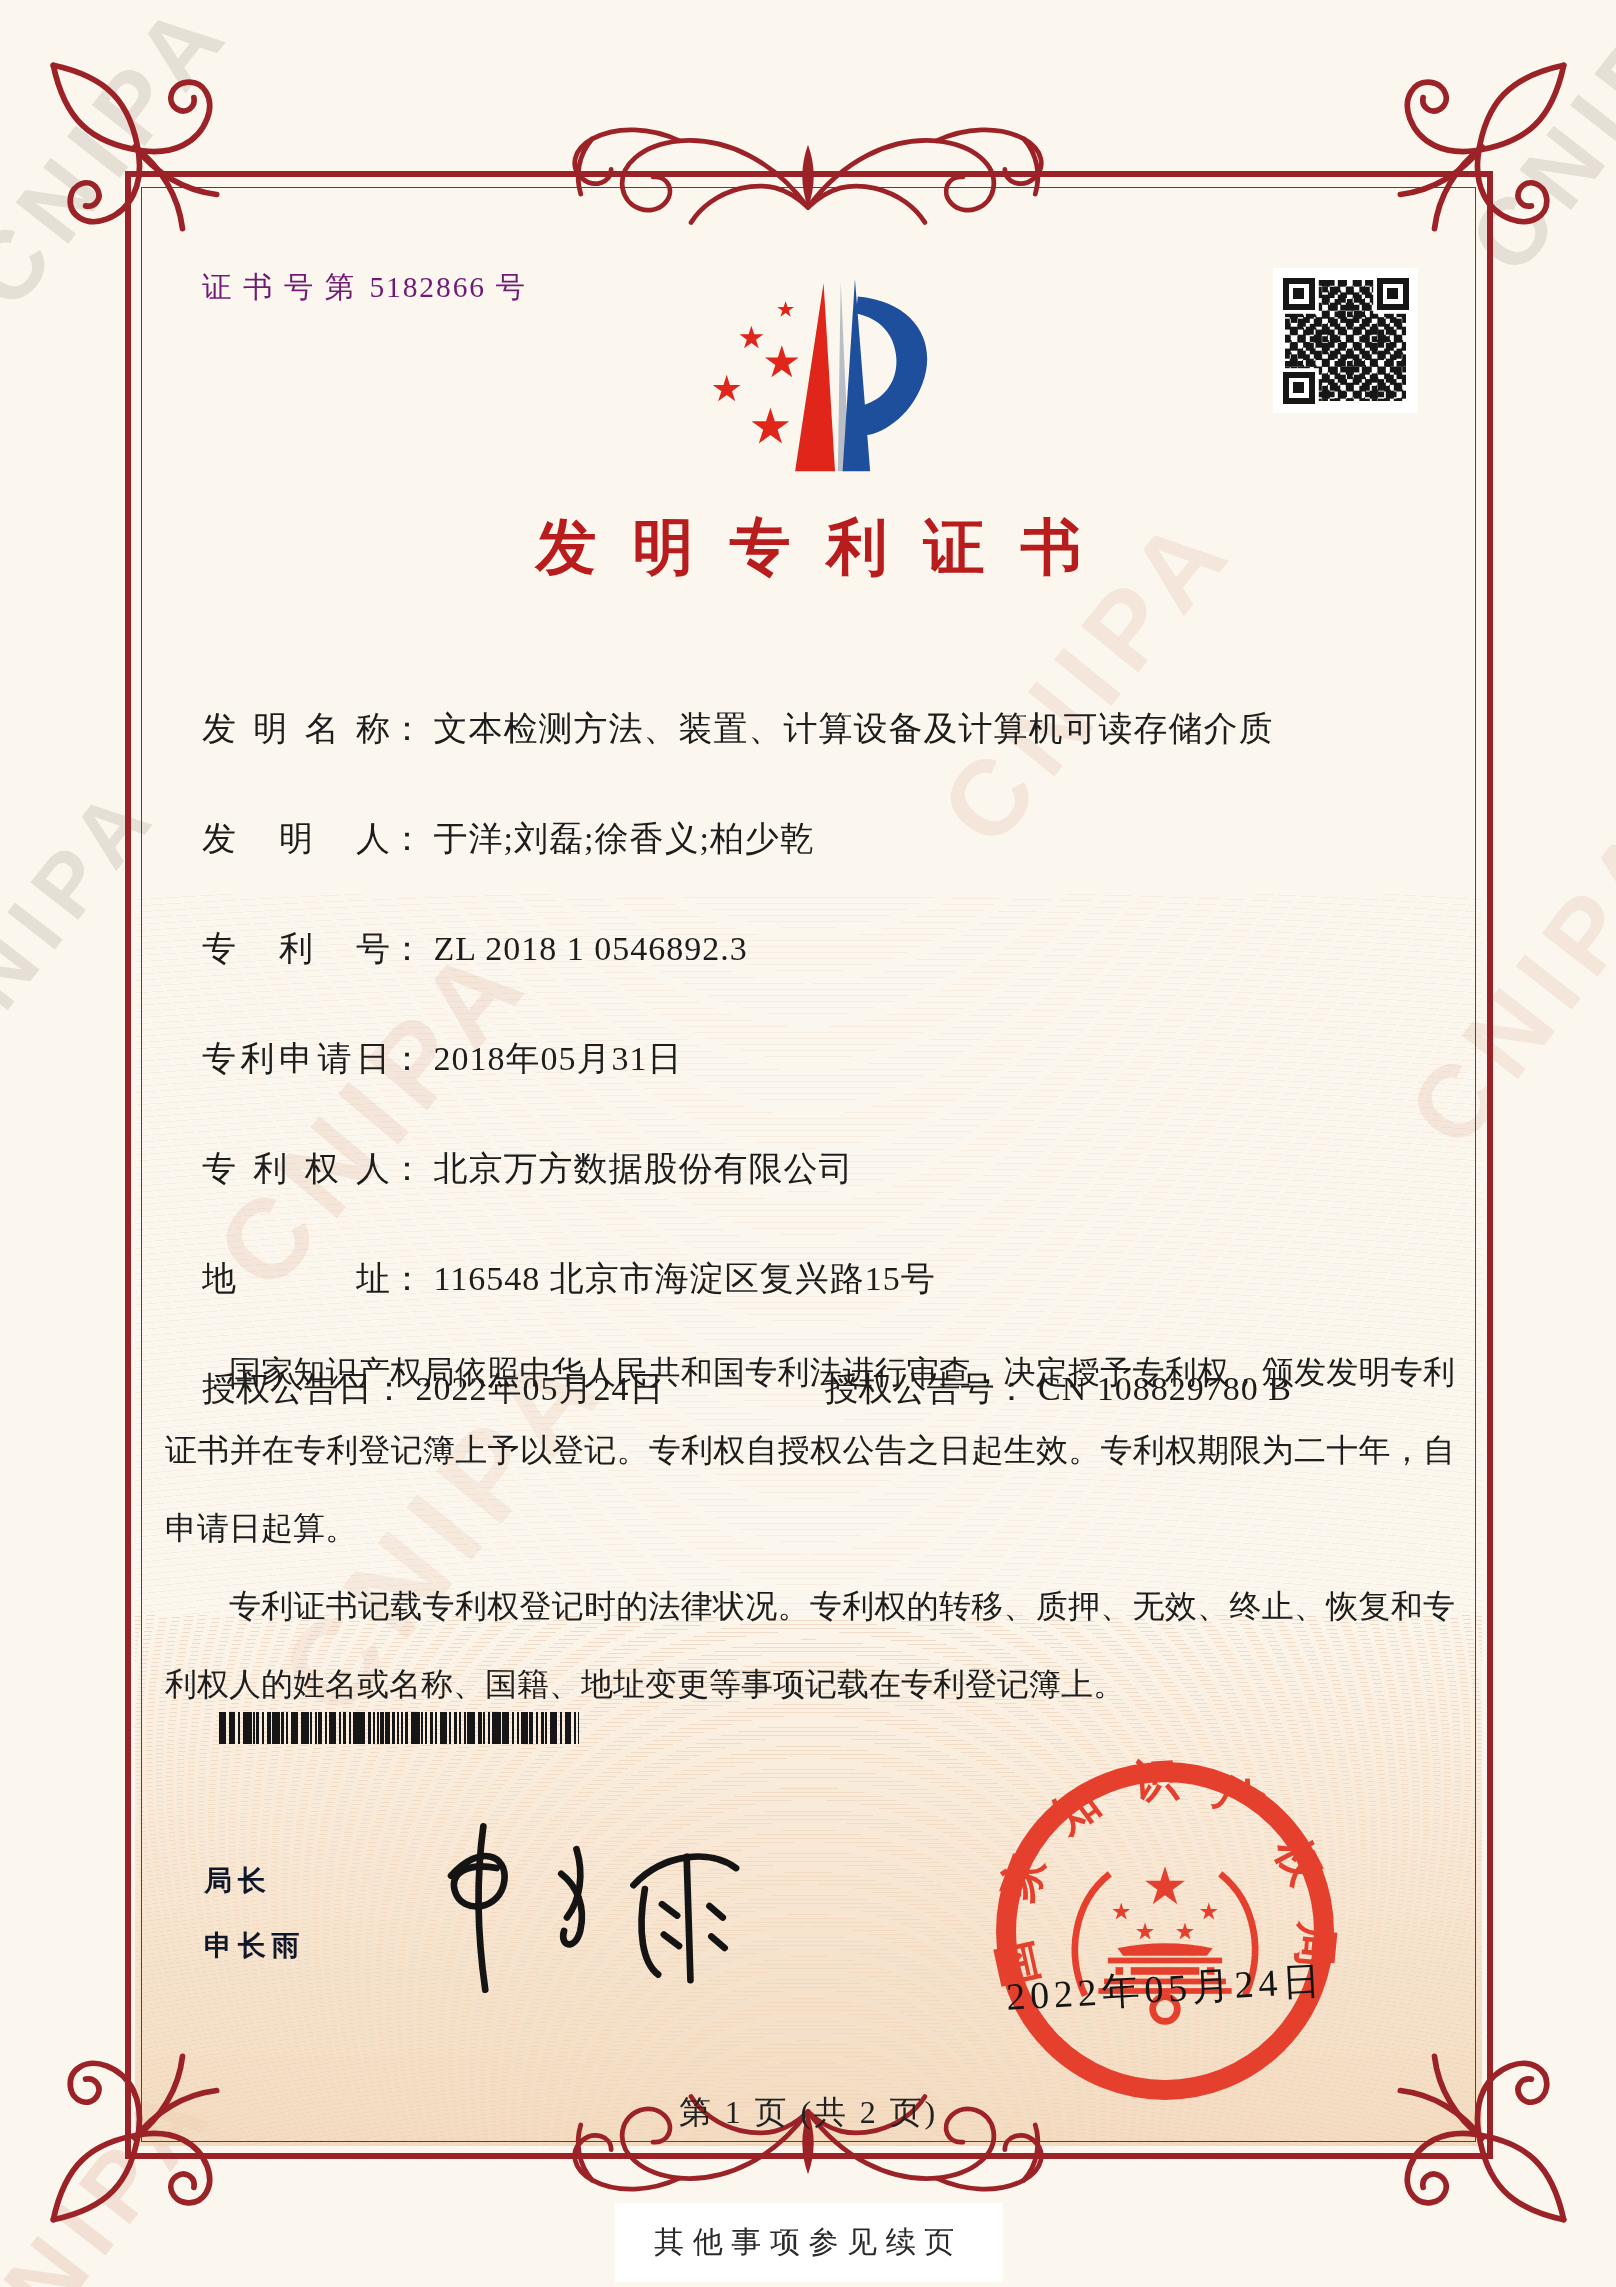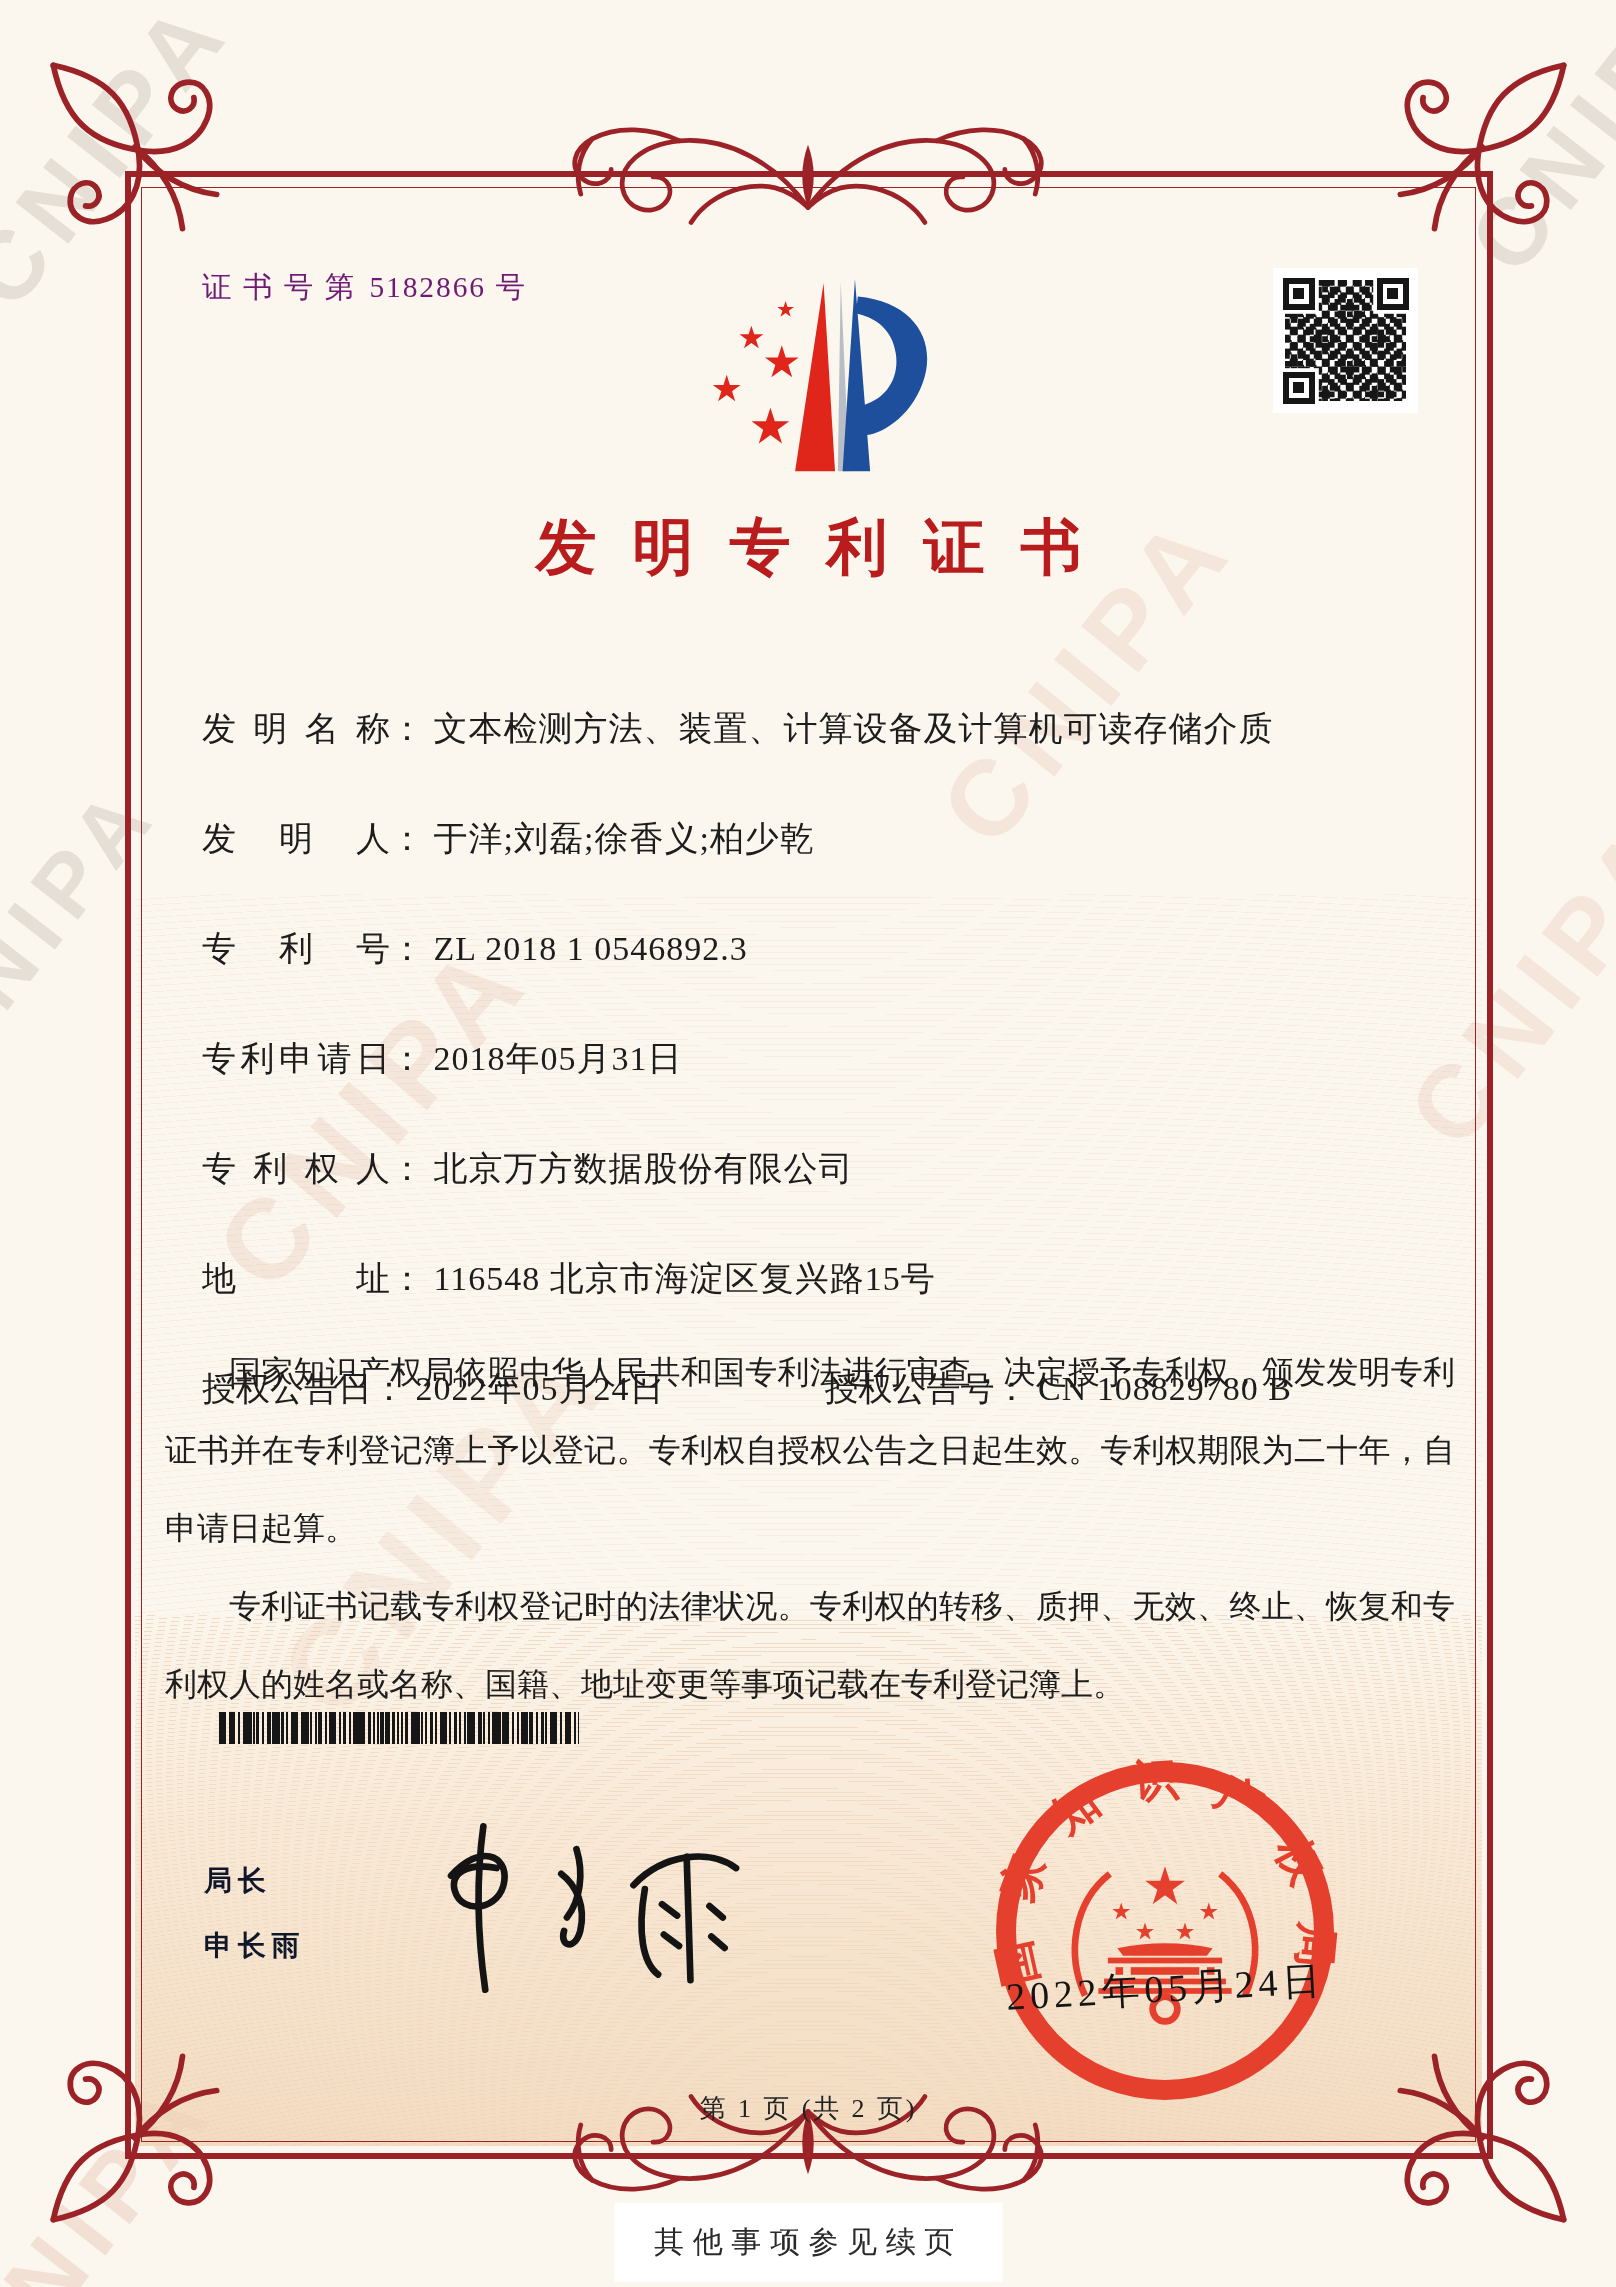--- a/index.html
+++ b/index.html
@@ -70,21 +70,21 @@
     background-image:
       repeating-linear-gradient(90deg,#161616 0 1.9px, rgba(0,0,0,0) 1.9px 4.8px),
       repeating-linear-gradient(90deg,#161616 0 2.9px, rgba(0,0,0,0) 2.9px 12.4px),
       repeating-linear-gradient(90deg,#161616 0 5.7px, rgba(0,0,0,0) 5.7px 27.6px);}
   .director{position:absolute; left:204px; font-size:28px; letter-spacing:5.7px;
     font-family:"Liberation Sans","DejaVu Sans",sans-serif; font-weight:600; color:#0f172a;}
   .director-title{top:1862px;} .director-name{top:1927px;}
   .signature{position:absolute; left:409px; top:1794px;}
   .seal{position:absolute; left:987px; top:1753px;}
   .page-info{position:absolute; left:0; right:0; top:2091px; text-align:center;
-    font-size:26px; letter-spacing:2.9px; color:#222;}
+    font-size:32px; letter-spacing:2.9px; color:#222;}
   .note{position:absolute; left:50%; top:2203px; transform:translateX(-50%);
     background:#ffffff; padding:19px 40px; font-size:30px; letter-spacing:8.6px;
     white-space:nowrap; color:#2a2a2a;}
 </style>
 </head>
 <body>
 
 <svg width="0" height="0" style="position:absolute" aria-hidden="true">
   <defs>
     <polygon id="star" points="0,-22 4.9,-6.8 20.9,-6.8 8,2.6 12.9,17.8 0,8.4 -12.9,17.8 -8,2.6 -20.9,-6.8 -4.9,-6.8"></polygon>

